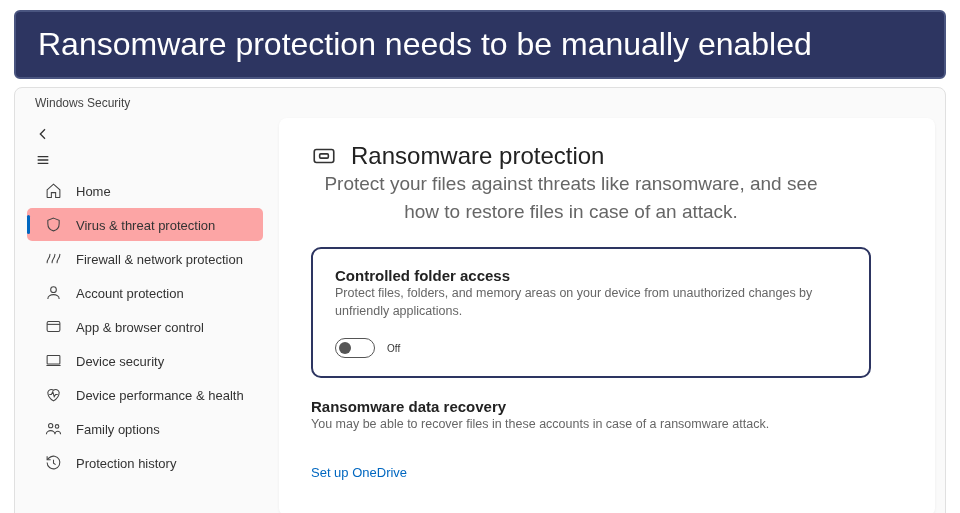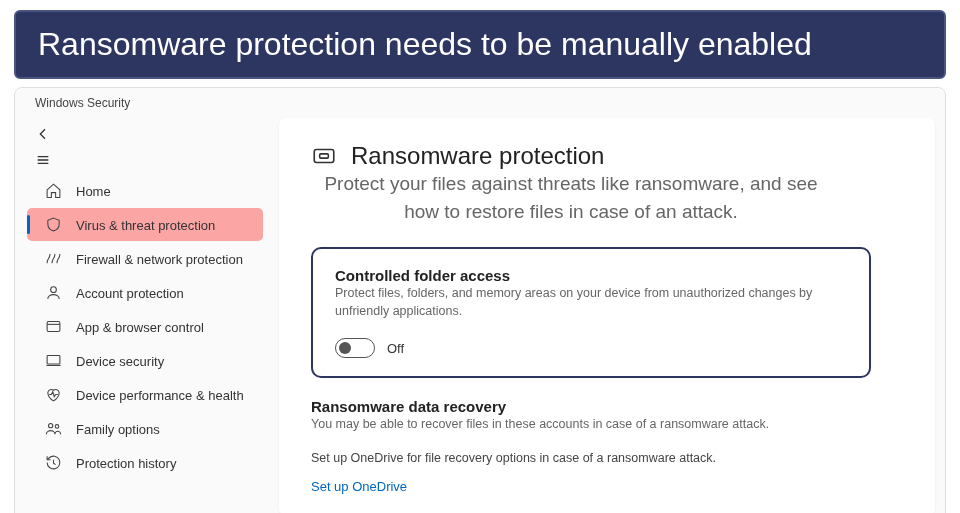--- a/index.html
+++ b/index.html
@@ -144,21 +144,21 @@
     }
     .toggle .knob {
       width: 12px;
       height: 12px;
       background: #555;
       border-radius: 50%;
       position: absolute;
       top: 2.5px;
       left: 3px;
     }
-    .toggle-label { font-size: 13px; color: #333; }
+    .toggle-label { font-size: 10px; color: #333; }
     .section2 { margin-top: 20px; max-width: 560px; }
     .section2 .section-desc { margin-bottom: 18px; }
     .small-note { font-size: 12.5px; color: #444; margin-top: 4px; }
     .link {
       color: #0067c0;
       font-size: 13px;
       font-weight: 500;
       margin-top: 14px;
       display: inline-block;
     }
@@ -264,18 +264,17 @@
           <div class="toggle">
             <div class="knob"></div>
           </div>
           <div class="toggle-label">Off</div>
         </div>
       </div>
 
       <div class="section2">
         <div class="section-title">Ransomware data recovery</div>
         <div class="section-desc">You may be able to recover files in these accounts in case of a ransomware attack.</div>
-        <div class="small-note">Set up OneDrive for file recovery options in case of a ransomware attack.</div>
         <a class="link">Set up OneDrive</a>
       </div>
     </div>
   </div>
 </div>
 
 </body></html>

